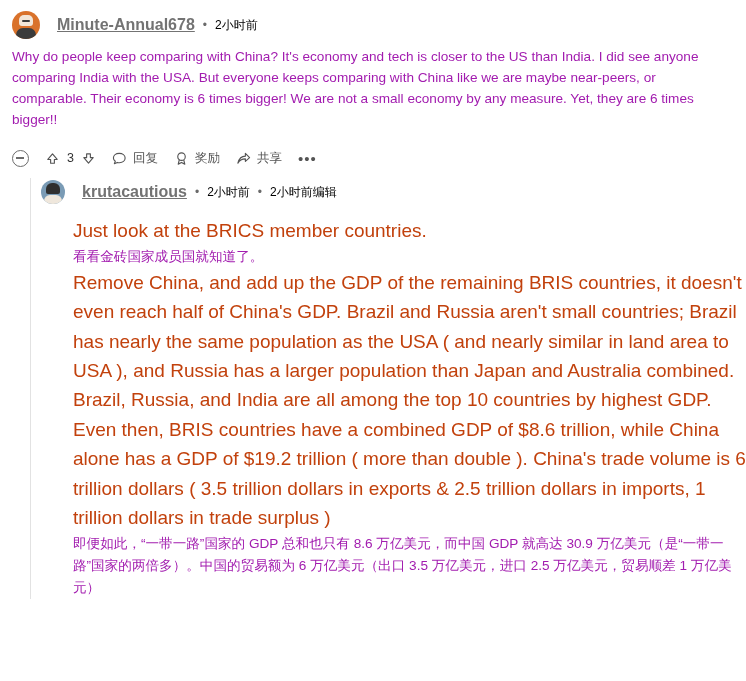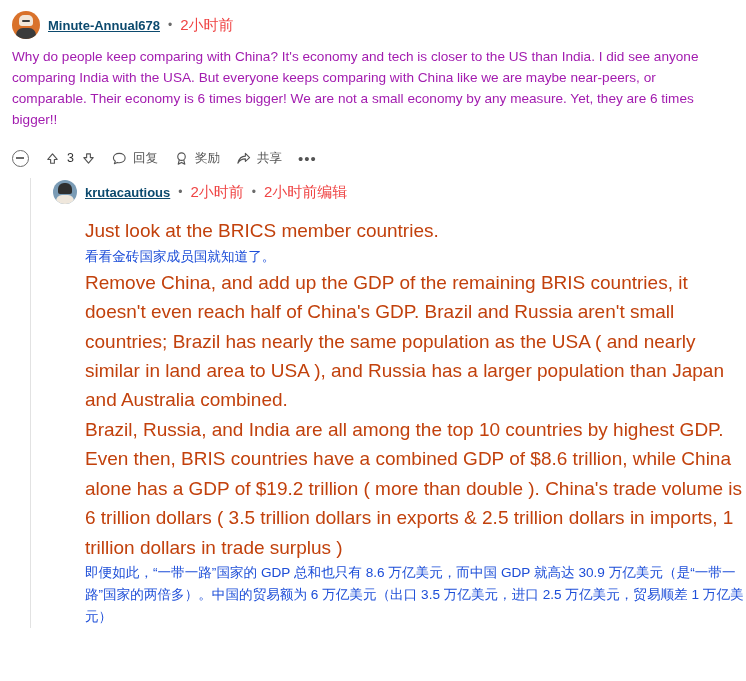--- a/index.html
+++ b/index.html
@@ -60,33 +60,34 @@
     position: absolute;
     z-index: 2;
     left: 10px;
     top: 9px;
     width: 8px;
     height: 2px;
     background: #3b3b3b;
     border-radius: 1px;
   }
   .author {
-    font-size: 13px;
+    font-size: 16px;
     font-weight: bold;
-    color: #0c4a6e;
+    color: #737373;
     text-decoration: underline;
     cursor: pointer;
+    margin-left: 9px;
   }
   .dot-sep {
     font-size: 12px;
     color: #6a6a6a;
   }
   .timestamp {
-    font-size: 15px;
-    color: #ef4444;
+    font-size: 12px;
+    color: #000000;
   }
 
   .body-text {
     font-size: 13.6px;
     line-height: 1.55;
     color: #a21caf;
     margin: 6px 0 0 0;
   }
   .body-text.zh {
     color: #c0392b;
@@ -134,21 +135,21 @@
     background: #6b6b6b;
   }
   .votecount { font-size: 12.5px; color: #343434; }
   .ellipsis { font-size: 15px; color: #545454; letter-spacing: 1px; cursor: pointer; }
 
   svg.ico { display: block; }
 
   
   .reply {
     margin: 6px 0 0 30px;
-    padding-left: 22px;
+    padding-left: 10px;
     border-left: 1px solid #e2e2e2;
     position: relative;
   }
   .reply-head {
     display: flex;
     align-items: center;
     gap: 8px;
     height: 28px;
   }
   .avatar-sm {
@@ -184,21 +185,21 @@
   .reply-body p { margin: 0; }
   .p-en {
     font-size: 19px;
     line-height: 1.55;
     color: #c2410c;
     margin-top: 14px;
   }
   .p-zh {
     font-size: 13.6px;
     line-height: 1.62;
-    color: #1d4ed8;
+    color: #a21caf;
     margin-top: 6px;
   }
   .p-en.first { margin-top: 10px; }
   .clip-bottom { overflow: hidden; }
 </style>
 </head>
 <body>
 
 <div id="page">
 

